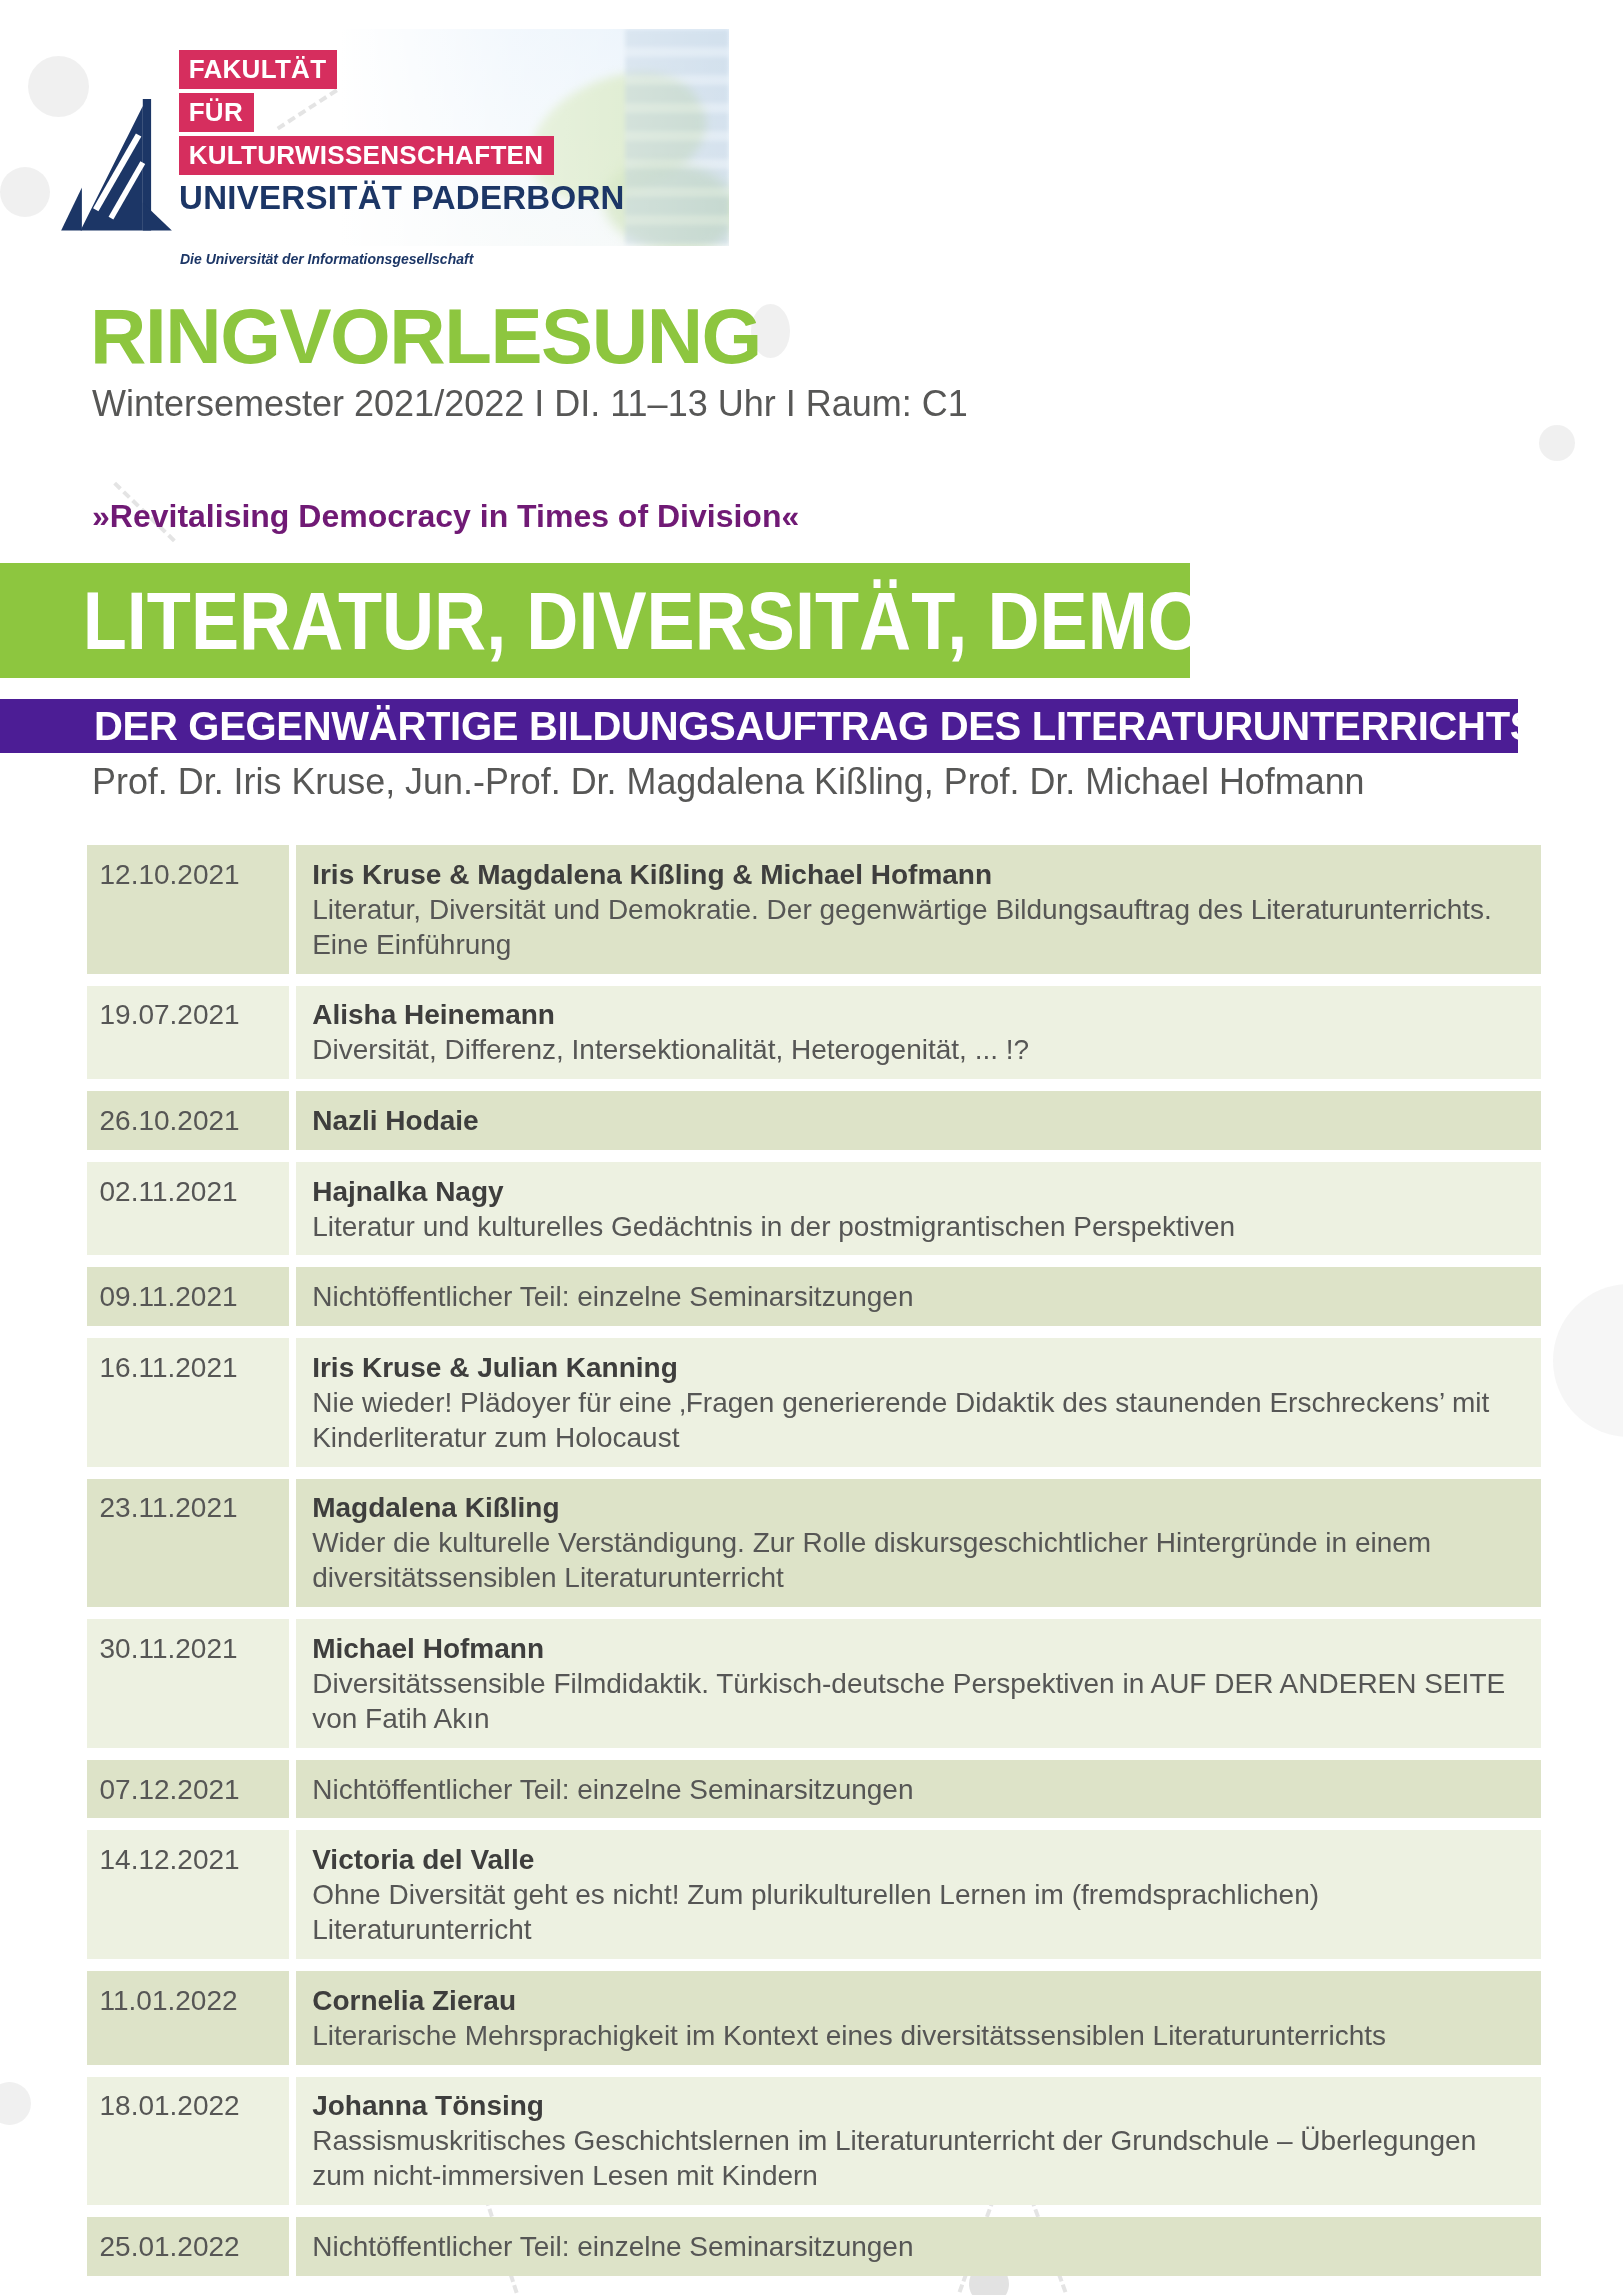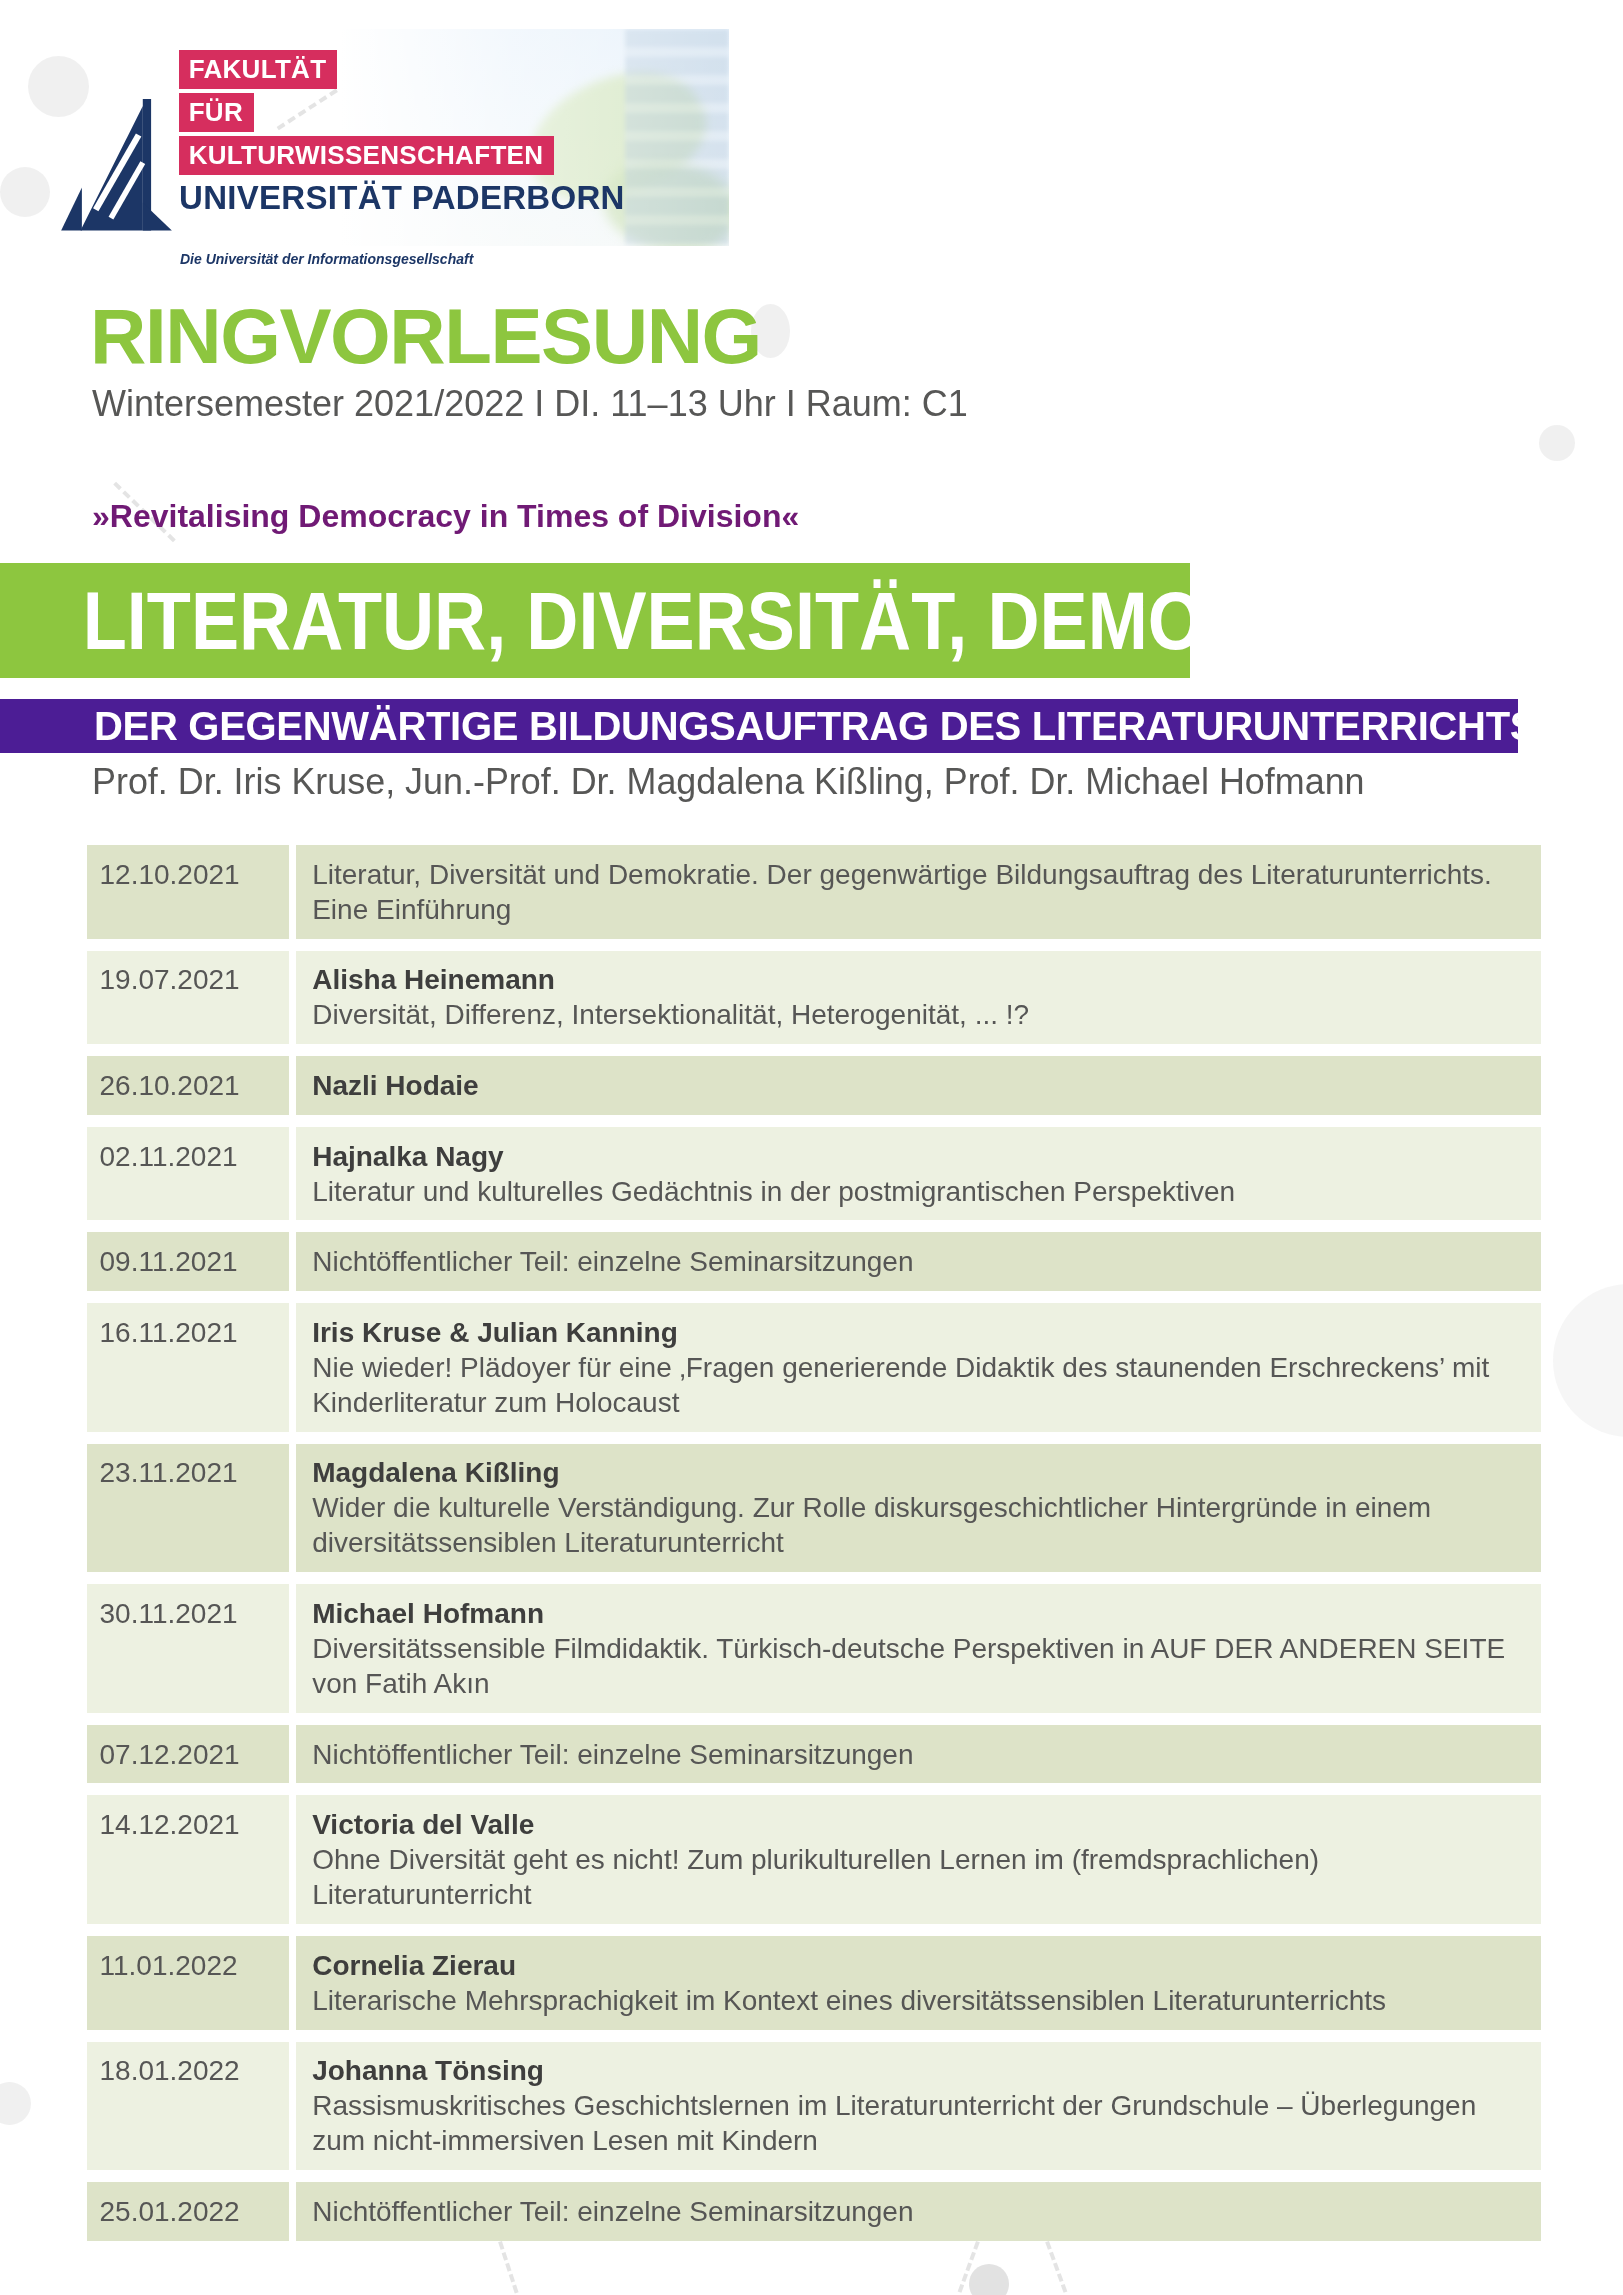--- a/index.html
+++ b/index.html
@@ -101,20 +101,21 @@
   <div class="h-sub">Wintersemester 2021/2022 I DI. 11–13 Uhr I Raum: C1</div>
   <div class="h-series">»Revitalising Democracy in Times of Division«</div>
   <div class="banner1"><span>LITERATUR, DIVERSITÄT, DEMOKRATIE</span></div>
   <div class="banner2"><span>DER GEGENWÄRTIGE BILDUNGSAUFTRAG DES LITERATURUNTERRICHTS</span></div>
   <div class="h-org">Prof. Dr. Iris Kruse, Jun.-Prof. Dr. Magdalena Kißling, Prof. Dr. Michael Hofmann</div>
 
   <div class="table">
     <div class="t-row dark">
       <div class="date">12.10.2021</div>
       <div class="content">
+        <span class="speaker">Iris Kruse &amp; Magdalena Kißling &amp; Michael Hofmann</span>
         <span class="talk">Literatur, Diversität und Demokratie. Der gegenwärtige Bildungsauftrag des Literaturunterrichts. Eine Einführung</span>
       </div>
     </div>
 
     <div class="t-row light">
       <div class="date">19.07.2021</div>
       <div class="content">
         <span class="speaker">Alisha Heinemann</span>
         <span class="talk">Diversität, Differenz, Intersektionalität, Heterogenität, ... !?</span>
       </div>

